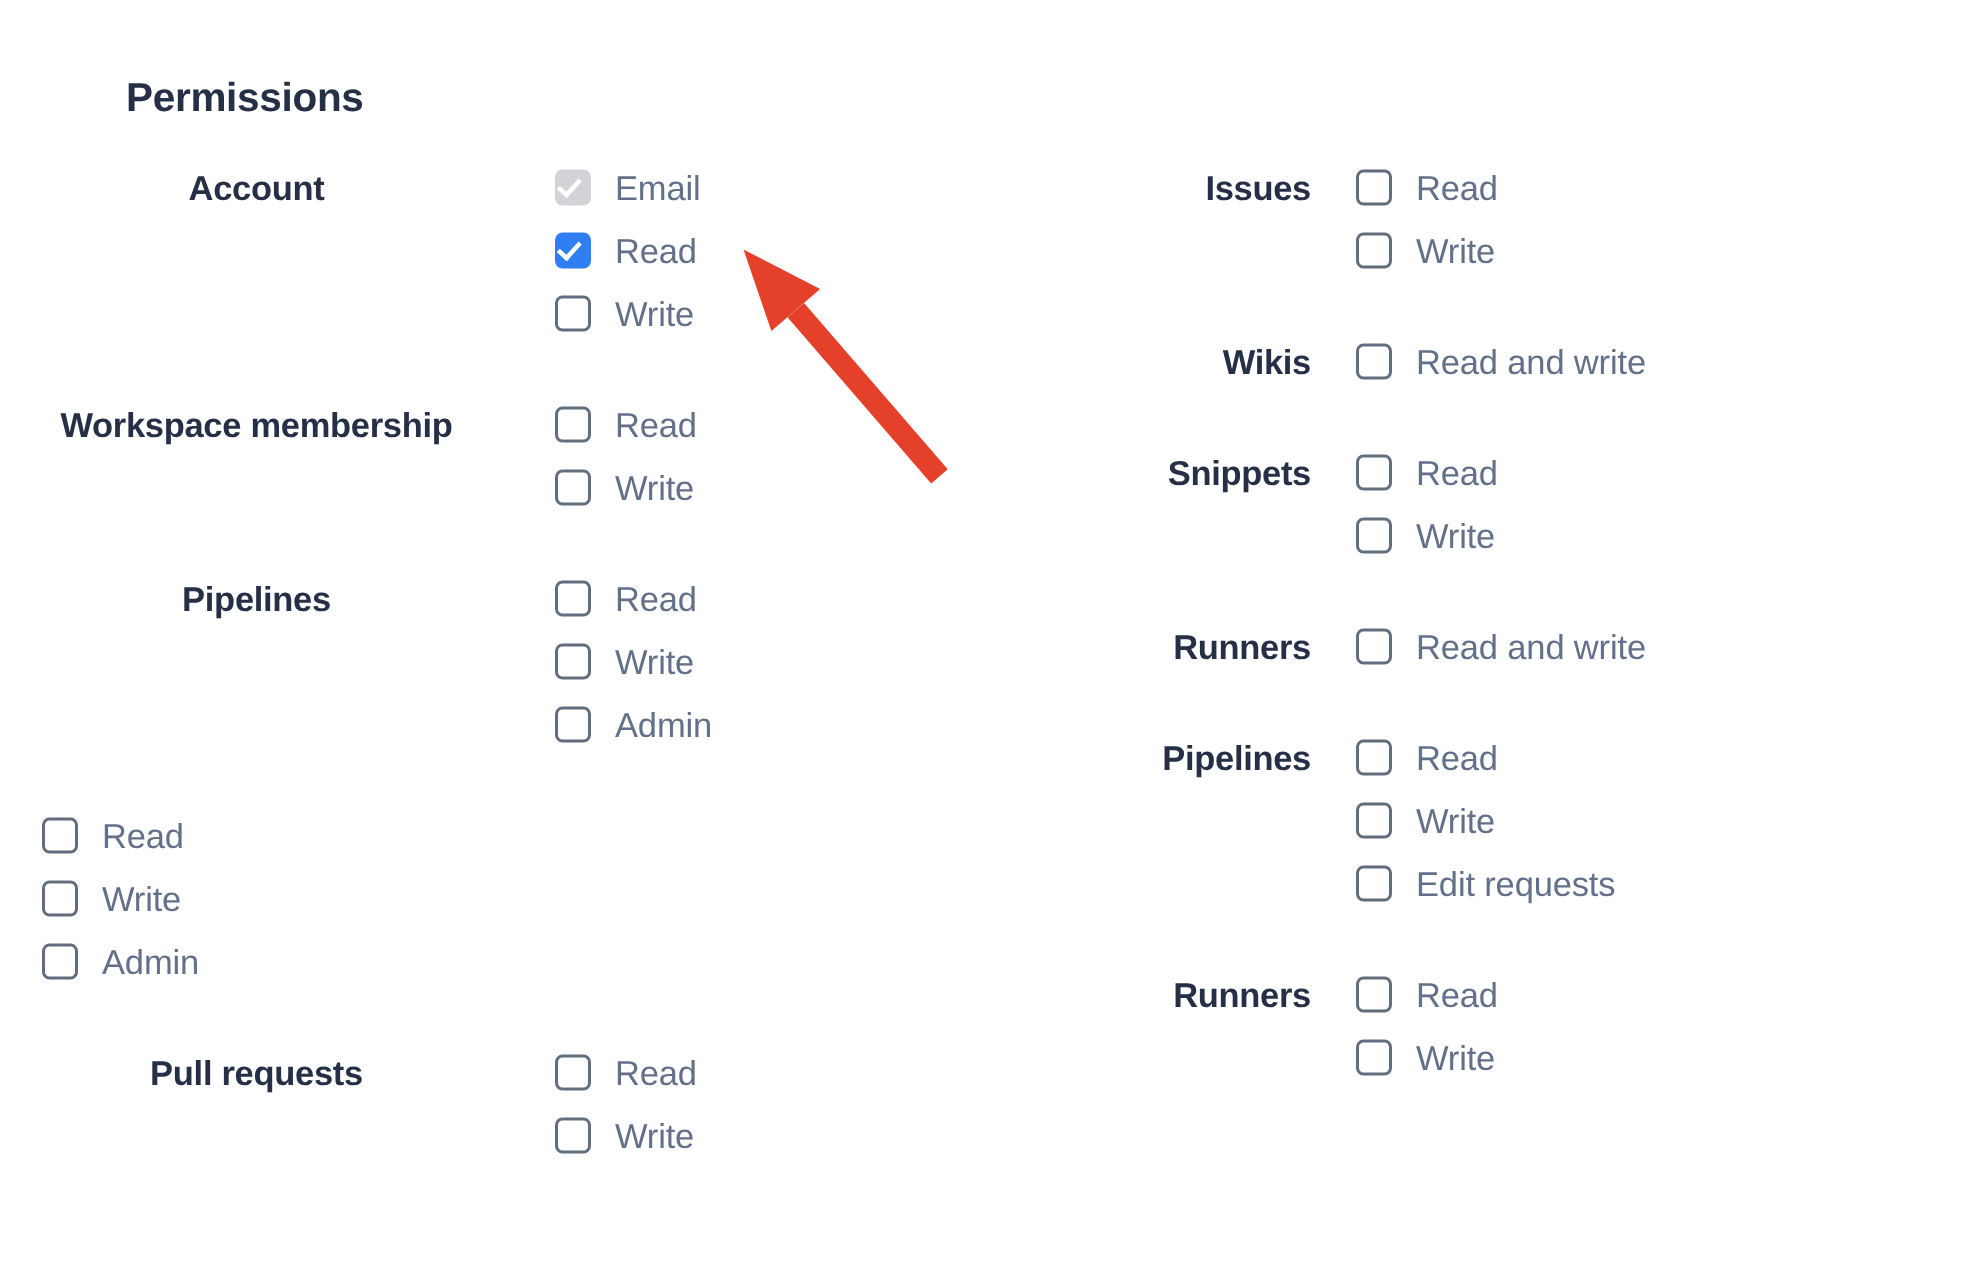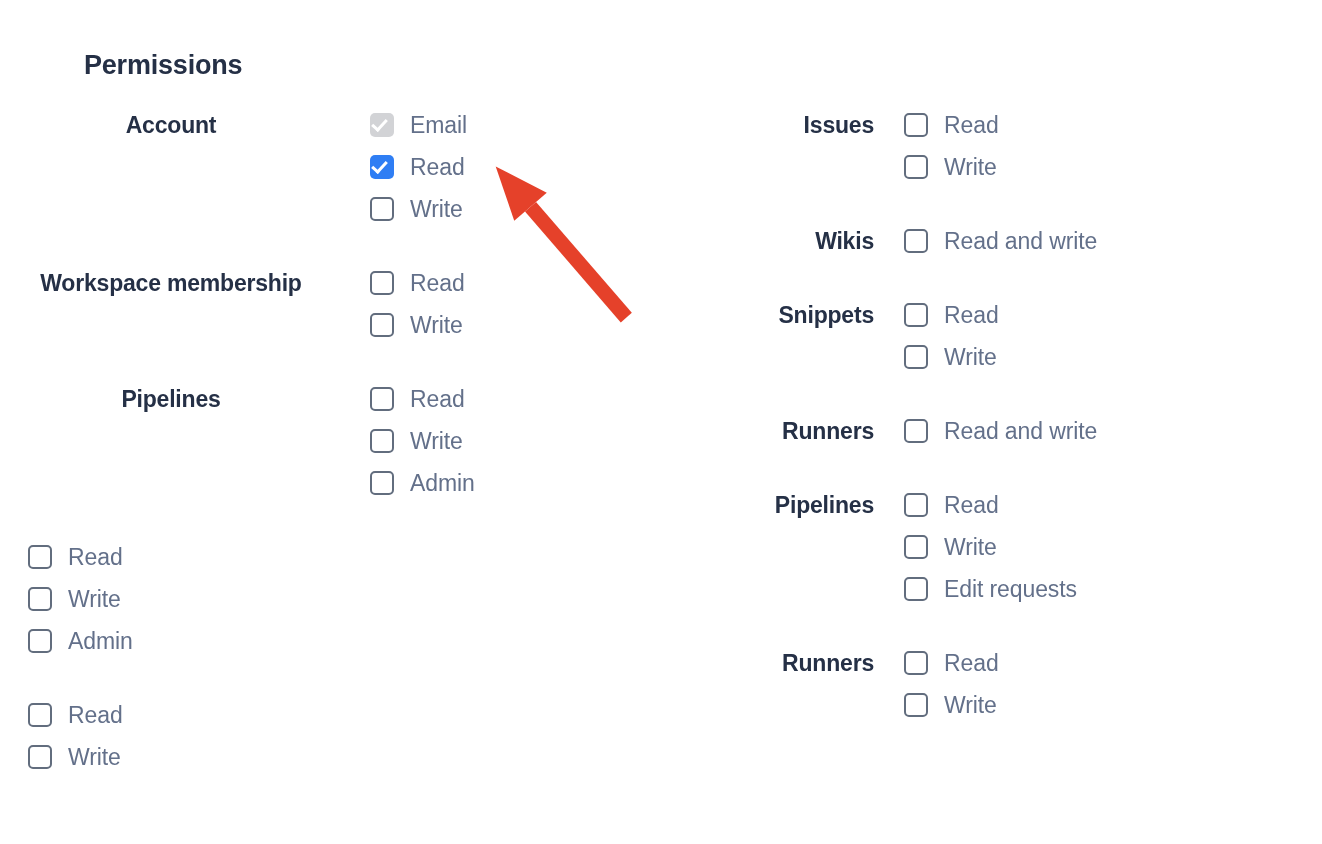--- a/index.html
+++ b/index.html
@@ -195,20 +195,21 @@
             <span class="cbox unchecked"></span>
             <span class="option-label">Write</span>
           </label>
           <label class="option-row">
             <span class="cbox unchecked"></span>
             <span class="option-label">Admin</span>
           </label>
         </div>
       </div>
       <div class="perm-group">
+        <div class="group-label">Pull requests</div>
         <div class="options">
           <label class="option-row">
             <span class="cbox unchecked"></span>
             <span class="option-label">Read</span>
           </label>
           <label class="option-row">
             <span class="cbox unchecked"></span>
             <span class="option-label">Write</span>
           </label>
         </div>

